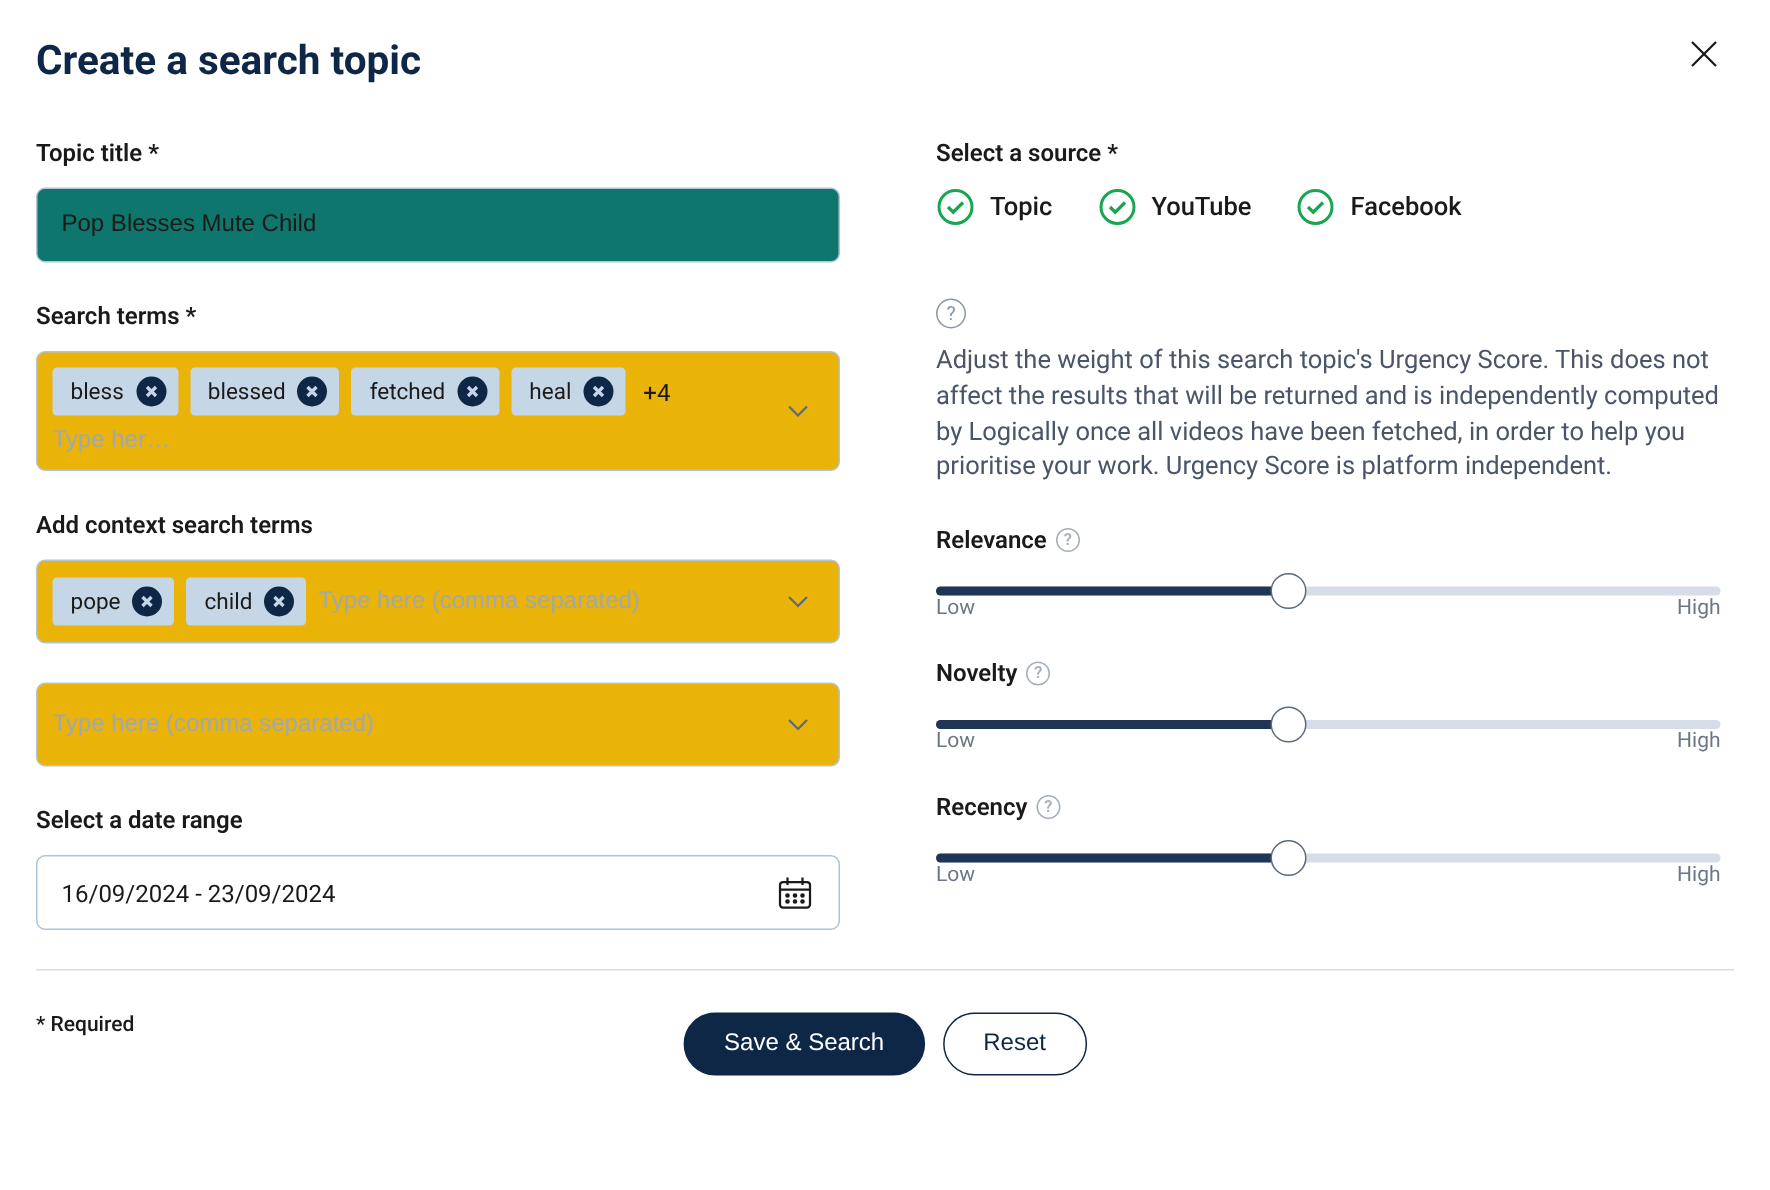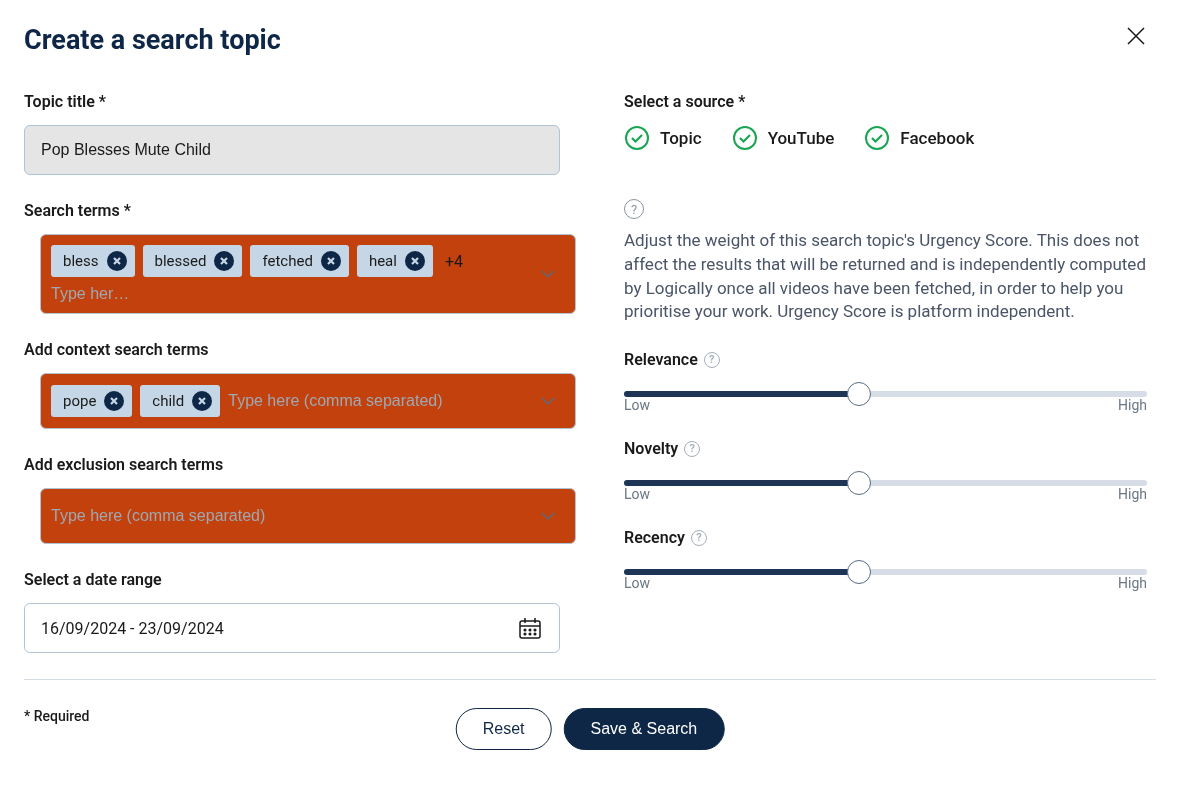--- a/index.html
+++ b/index.html
@@ -50,37 +50,36 @@
   }
 
   .text-input {
     width: 100%;
     height: 50px;
     border: 1px solid #b0c4d6;
     border-radius: 6px;
     padding: 0 16px;
     font-size: 16px;
     color: #1a1a1a;
-    background: #e5e5e5;
+    background: #0f766e;
   }
   .text-input::placeholder { color: #9fa8b3; }
 
   .tag-input {
     width: 100%;
     min-height: 56px;
     border: 1px solid #b0c4d6;
     border-radius: 6px;
     padding: 10px 48px 10px 10px;
     display: flex;
     flex-wrap: wrap;
     align-items: center;
     gap: 8px;
     position: relative;
-    background: #c2410c;
-    margin-left: 16px;
+    background: #eab308;
   }
   .tag {
     display: inline-flex;
     align-items: center;
     background: #c5d6e6;
     border-radius: 3px;
     padding: 6px 8px 6px 12px;
     font-size: 15px;
     color: #1a1a1a;
     gap: 8px;
@@ -390,21 +389,20 @@
           <input class="tag-text-input" type="text" placeholder="Type here (comma separated)" style="">
           <span class="chevron">
               <svg width="20" height="20" viewBox="0 0 20 20">
                 <path d="M4 7 L10 13 L16 7"></path>
               </svg>
             </span>
         </div>
       </div>
 
       <div class="field">
-        <label class="field-label">Add exclusion search terms</label>
         <div class="tag-input">
           <input class="tag-text-input" type="text" placeholder="Type here (comma separated)" style="">
           <span class="chevron">
               <svg width="20" height="20" viewBox="0 0 20 20">
                 <path d="M4 7 L10 13 L16 7"></path>
               </svg>
             </span>
         </div>
       </div>
 
@@ -517,16 +515,16 @@
 
     </div>
   </div>
 </div>
 
 <hr class="divider">
 
 <div class="footer" style="position:relative;">
   <span class="required-note">* Required</span>
   <div class="footer-center">
+    <button class="btn btn-primary">Save &amp; Search</button>
     <button class="btn btn-outline">Reset</button>
-    <button class="btn btn-primary">Save &amp; Search</button>
   </div>
 </div>
 
 </body></html>

